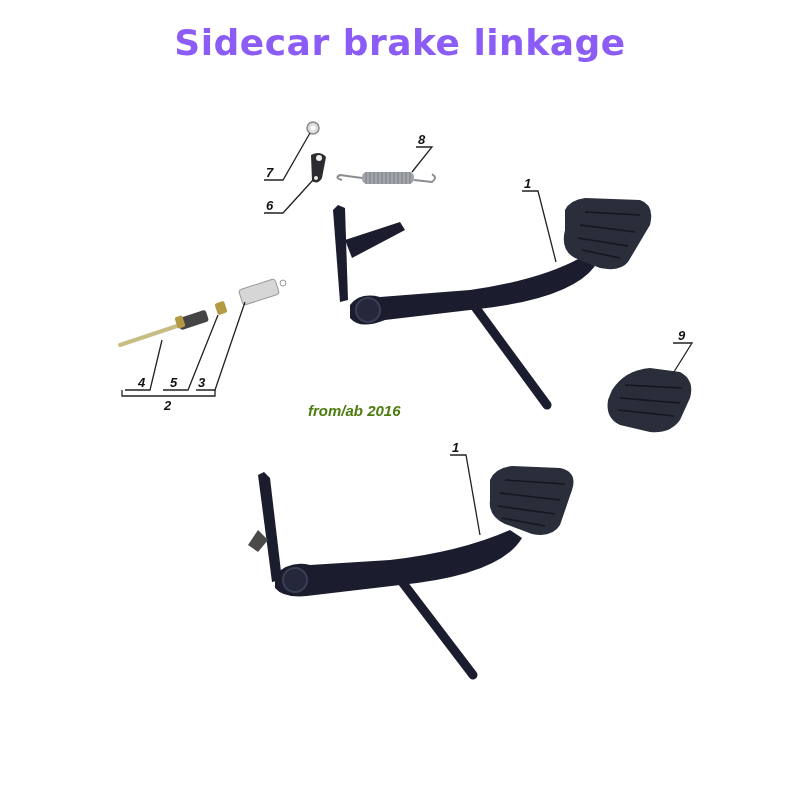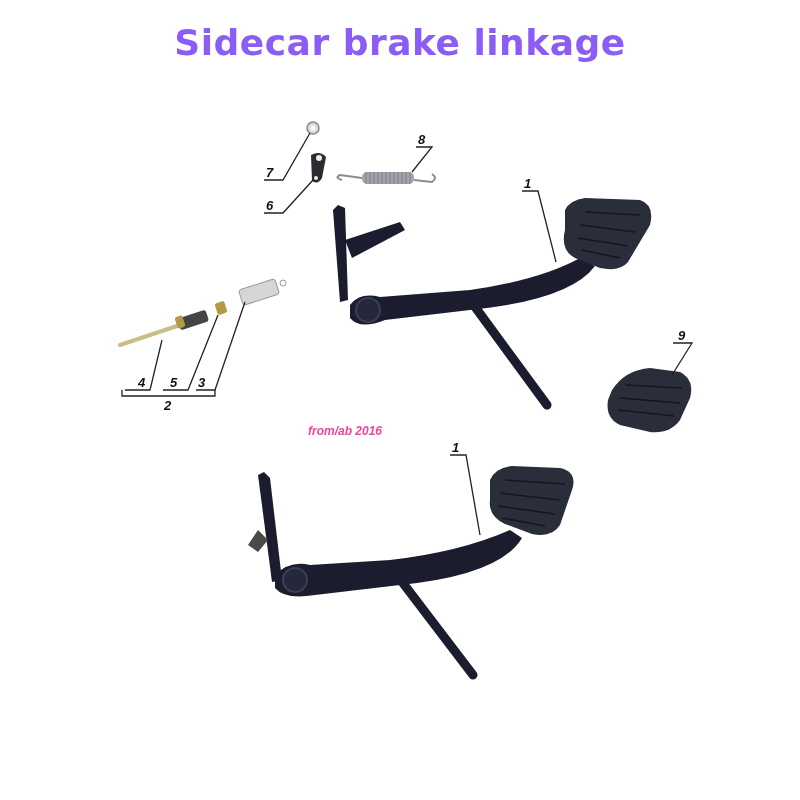--- a/index.html
+++ b/index.html
@@ -1,18 +1,18 @@
 <!DOCTYPE html>
 <html><head>
 <meta charset="utf-8">
 <style>
   html,body{margin:0;padding:0;background:#ffffff;}
   body{width:800px;height:800px;position:relative;overflow:hidden;font-family:"DejaVu Sans",sans-serif;}
   .title{position:absolute;left:0;top:22px;width:800px;text-align:center;font-family:"DejaVu Sans",sans-serif;font-weight:bold;font-size:36px;color:#8b5cf6;letter-spacing:0.5px;}
-  .note{position:absolute;left:308px;top:424px;font-family:"Liberation Sans",sans-serif;font-weight:bold;font-style:italic;font-size:12px;color:#ec4899;}
+  .note{position:absolute;left:308px;top:402px;font-family:"Liberation Sans",sans-serif;font-weight:bold;font-style:italic;font-size:15px;color:#4d7c0f;}
   .lbl{position:absolute;font-family:"Liberation Sans",sans-serif;font-style:italic;font-weight:bold;font-size:13px;color:#111;line-height:13px;}
   svg.art{position:absolute;left:0;top:0;}
 </style>
 </head>
 <body>
 
 <div class="title">Sidecar brake linkage</div>
 
 <svg class="art" width="800" height="800" viewBox="0 0 800 800">
 

